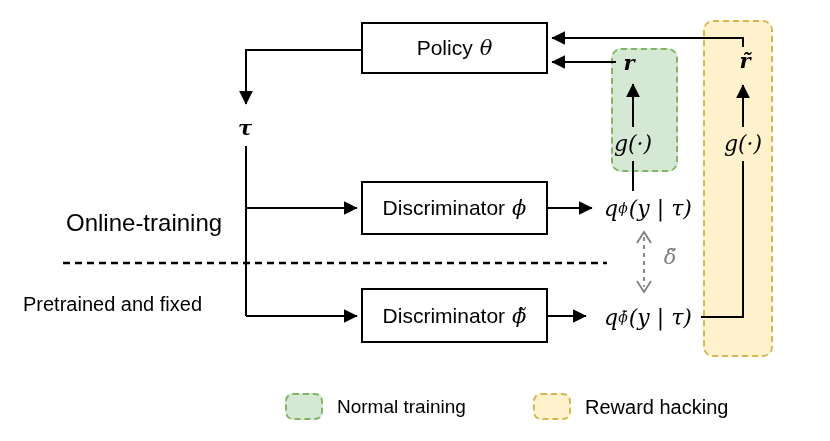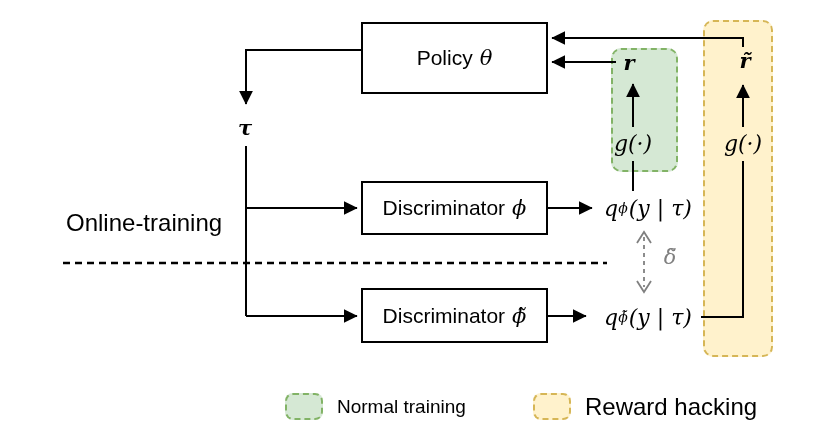--- a/index.html
+++ b/index.html
@@ -24,21 +24,21 @@
   svg.wires{position:absolute;left:0;top:0;z-index:1;}
   .wire{stroke:var(--line);stroke-width:2;fill:none;}
   .wire.sep{stroke-dasharray:7 5;stroke-width:2.4;}
   .wire.delta{stroke:var(--delta-gray);stroke-dasharray:4 4;stroke-width:1.8;}
   .deltahead{stroke:var(--delta-gray);stroke-width:1.8;fill:none;}
   
   .nodebox{position:absolute;background:#fff;border:2px solid var(--line);
     display:flex;align-items:center;justify-content:center;z-index:2;
     font-size:21px;box-sizing:border-box;}
   .nodebox .sym{margin-left:7px;}
-  #policy-box{left:361px;top:22px;width:187px;height:72px;}
+  #policy-box{left:361px;top:22px;width:187px;height:52px;}
   #disc-online-box{left:361px;top:181px;width:187px;height:54px;}
   #disc-fixed-box{left:361px;top:288px;width:187px;height:55px;}
   
   .lbl{position:absolute;z-index:3;display:flex;align-items:center;justify-content:center;white-space:nowrap;}
   .math{font-family:"DejaVu Serif", serif;font-style:italic;}
   .mathb{font-family:"DejaVu Serif", serif;font-style:italic;font-weight:700;}
   #tau-label{left:229px;top:112px;width:32px;height:30px;font-size:21px;}
   #r-label{left:613px;top:47px;width:32px;height:30px;font-size:21px;}
   #rt-label{left:729px;top:44px;width:32px;height:32px;font-size:21px;}
   #g-online-label{left:606px;top:128px;width:54px;height:30px;font-size:22px;}
@@ -47,21 +47,21 @@
   #q-fixed-label{left:591px;top:300px;width:114px;height:34px;font-size:22px;}
   .qsub{font-size:14px;vertical-align:-6px;margin-right:1px;}
   #delta-label{left:656px;top:242px;width:28px;height:30px;font-size:21px;color:var(--delta-gray);}
   #online-label{left:66px;top:210px;height:26px;font-size:24px;justify-content:flex-start;}
   #fixed-label{left:23px;top:291px;height:26px;font-size:20px;justify-content:flex-start;}
   
   .legend-swatch{position:absolute;z-index:2;width:38px;height:27px;border-radius:8px;box-sizing:border-box;}
   #legend-normal-swatch{left:285px;top:393px;background:var(--green-fill);border:2.5px dashed var(--green-border);}
   #legend-hacking-swatch{left:533px;top:393px;background:var(--yellow-fill);border:2.5px dashed var(--yellow-border);}
   #legend-normal-label{left:337px;top:394px;height:26px;font-size:19px;justify-content:flex-start;}
-  #legend-hacking-label{left:585px;top:394px;height:26px;font-size:24px;justify-content:flex-start;}
+  #legend-hacking-label{left:585px;top:394px;height:26px;font-size:20px;justify-content:flex-start;}
 </style>
 </head>
 <body>
 
 <div class="canvas">
 
   <div class="region green"></div>
   <div class="region yellow"></div>
 
   <svg class="wires" width="830" height="441" viewBox="0 0 830 441">
@@ -126,19 +126,20 @@
       <span>(y | τ)</span>
   </div>
   <div class="lbl math" id="q-fixed-label">
     <span>q</span>
       <span class="qsub">ϕ̃</span>
       <span>(y | τ)</span>
   </div>
   <div class="lbl math" id="delta-label">δ̃</div>
 
   <div class="lbl" id="online-label">Online-training</div>
+  <div class="lbl" id="fixed-label">Pretrained and fixed</div>
 
   <div class="legend-swatch" id="legend-normal-swatch"></div>
   <div class="lbl" id="legend-normal-label">Normal training</div>
   <div class="legend-swatch" id="legend-hacking-swatch"></div>
   <div class="lbl" id="legend-hacking-label">Reward hacking</div>
 
 </div>
 
 </body></html>

